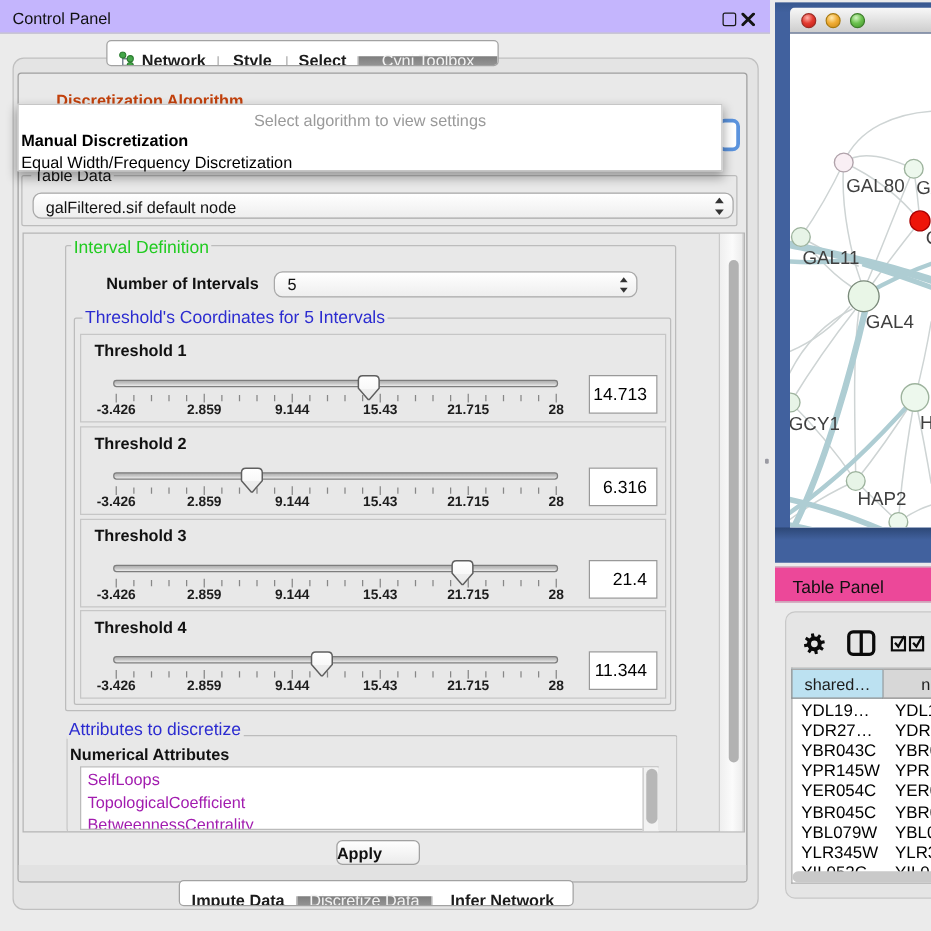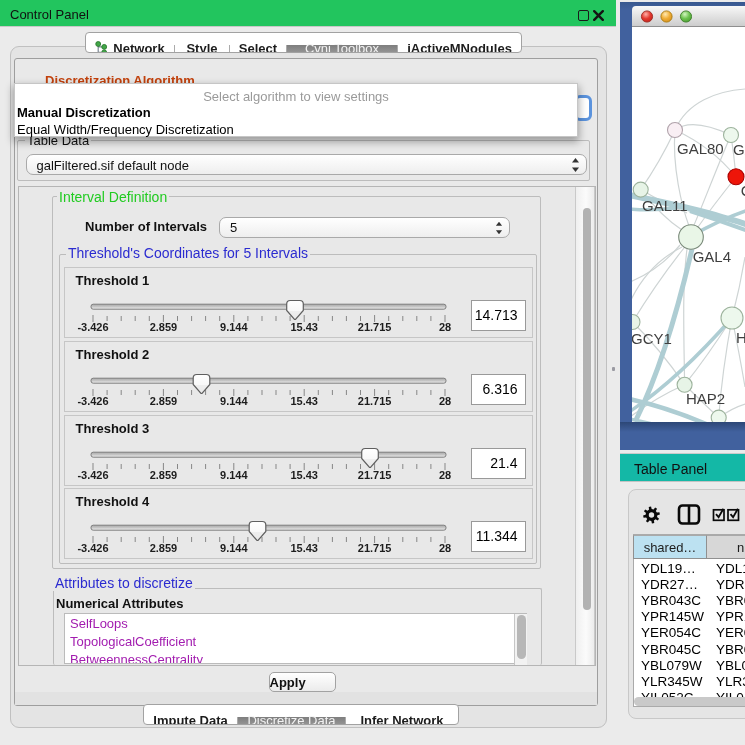--- a/index.html
+++ b/index.html
@@ -1,19 +1,19 @@
 <!DOCTYPE html>
 <html><head><meta charset="utf-8">
 <style>
 * { margin:0; padding:0; box-sizing:border-box; }
 html,body { width:745px; height:745px; }
 body { font-family:"Liberation Sans", sans-serif; background:#ebebeb; position:relative; overflow:hidden; }
 .abs { position:absolute; }
 
-#cptitle { left:0; top:0; width:616px; height:27px; background:#22c55e; border-bottom:1px solid #c8c8c8; }
+#cptitle { left:0; top:0; width:616px; height:27px; background:#c4b5fd; border-bottom:1px solid #c8c8c8; }
 #cptitle .t { position:absolute; left:10px; top:7px; font-size:13px; color:#111; }
 #floatico { left:578px; top:10px; width:11px; height:11px; border:1.6px solid #1a1a1a; border-radius:2px; }
 
 #outer { left:10px; top:46px; width:597px; height:682px; background:#e4e4e4; border:1px solid #c0c0c0; border-radius:9px; }
 
 .seg { position:absolute; display:flex; height:21px; border:1px solid #a2a2a2; border-radius:4px; background:#fff; overflow:hidden; font-size:13px; font-weight:bold; color:#1c1c1c; }
 .seg > div { display:flex; align-items:center; justify-content:center; border-right:1px solid #ababab; white-space:nowrap; flex:none;margin-top:12px; }
 .seg > div:last-child { border-right:none; }
 .seg > div.sel { background:linear-gradient(#7e7e7e,#939393); color:#f3f3f3; font-weight:normal; }
 #toptabs { left:85px; top:32px; }
@@ -33,21 +33,21 @@
 #scrollpane { left:17.5px; top:186px; width:578px; height:480px; border:1px solid #b5b5b5; background:#e8e8e8; }
 .vsb-track { position:absolute; background:#f4f4f4; border-left:1px solid #d8d8d8; }
 .vsb-thumb { position:absolute; background:#b7b7b7; border-radius:5px; }
 
 #popup { left:14px; top:83px; width:564px; height:54px; background:#fff; border:1px solid #c6c6c6; box-shadow:0 4px 8px 1px rgba(0,0,0,0.33); font-size:13px; }
 
 #netwin { left:620px; top:2px; width:125px; height:448px; background:linear-gradient(#30508288 0, #41619e 8px); background-color:#41619e; }
 #nettitle { position:absolute; left:12px; top:4px; width:113px; height:21px; background:linear-gradient(#f8f8f8,#cdcdcd); border-bottom:1px solid #8f8f8f; border-top-left-radius:4px; }
 #netcanvas { position:absolute; left:12px; top:25px; width:113px; height:395px; background:#fff; overflow:hidden; }
 
-#tpbar { left:620px; top:453px; width:125px; height:29px; background:#14b8a6; border-top:1px solid #cacaca; border-bottom:1px solid #c3c3c3; }
+#tpbar { left:620px; top:453px; width:125px; height:29px; background:#ec4899; border-top:1px solid #cacaca; border-bottom:1px solid #c3c3c3; }
 #tpbar .t { position:absolute; left:14px; top:7px; font-size:14px; color:#111; }
 #tcont { left:628px; top:489px; width:130px; height:230px; background:#e5e5e5; border:1px solid #c8c8c8; border-radius:8px; }
 #twhite { left:633px; top:534px; width:112px; height:173px; background:#fff; border:1px solid #aaa; border-right:none; overflow:hidden; }
 .hdr { position:absolute; top:535px; height:24px; font-size:13px; color:#1c1c1c; display:flex; align-items:center; justify-content:center; }
 .trow { position:absolute; left:633px; width:112px; height:16.2px; font-size:13.5px; color:#000; }
 .trow .c1 { position:absolute; left:8px; top:0.5px; }
 .trow .c2 { position:absolute; left:83px; top:0.5px; }
 </style></head>
 <body>
 
@@ -66,21 +66,20 @@
 <div class="seg" id="toptabs">
   <div style="width:89px"><svg width="13" height="15" viewBox="0 0 13 15" style="margin-right:5px">
         <path d="M3.2 3 V13.2 M3.2 5.9 H8.6 M3.2 11.4 H8.6" stroke="#7b8894" stroke-width="1.2" fill="none"></path>
         <circle cx="3.2" cy="3" r="2.45" fill="#43a648" stroke="#2a7a2f" stroke-width="0.9"></circle>
         <circle cx="9.2" cy="5.9" r="2.45" fill="#43a648" stroke="#2a7a2f" stroke-width="0.9"></circle>
         <circle cx="9.2" cy="11.4" r="2.45" fill="#43a648" stroke="#2a7a2f" stroke-width="0.9"></circle>
       </svg>Network</div>
   <div style="width:55px">Style</div>
   <div style="width:57px">Select</div>
   <div class="sel" style="width:111px">Cyni Toolbox</div>
-  <div style="width:123px">jActiveMNodules</div>
 </div>
 
 
 <div class="abs" style="left:45px;top:73px;font-size:13px;font-weight:bold;color:#c2410c;">Discretization Algorithm</div>
 
 <div class="abs" style="left:574px;top:95px;width:18px;height:26px;border:3px solid #5b93dd;border-radius:6px;background:#fff;"></div>
 <div class="abs" style="left:612px;top:367px;width:3px;height:4px;background:#9a9aa2;border-radius:1px;"></div>
 
 
 <div class="group" style="left:17px;top:140px;width:573px;height:41px;"></div>

